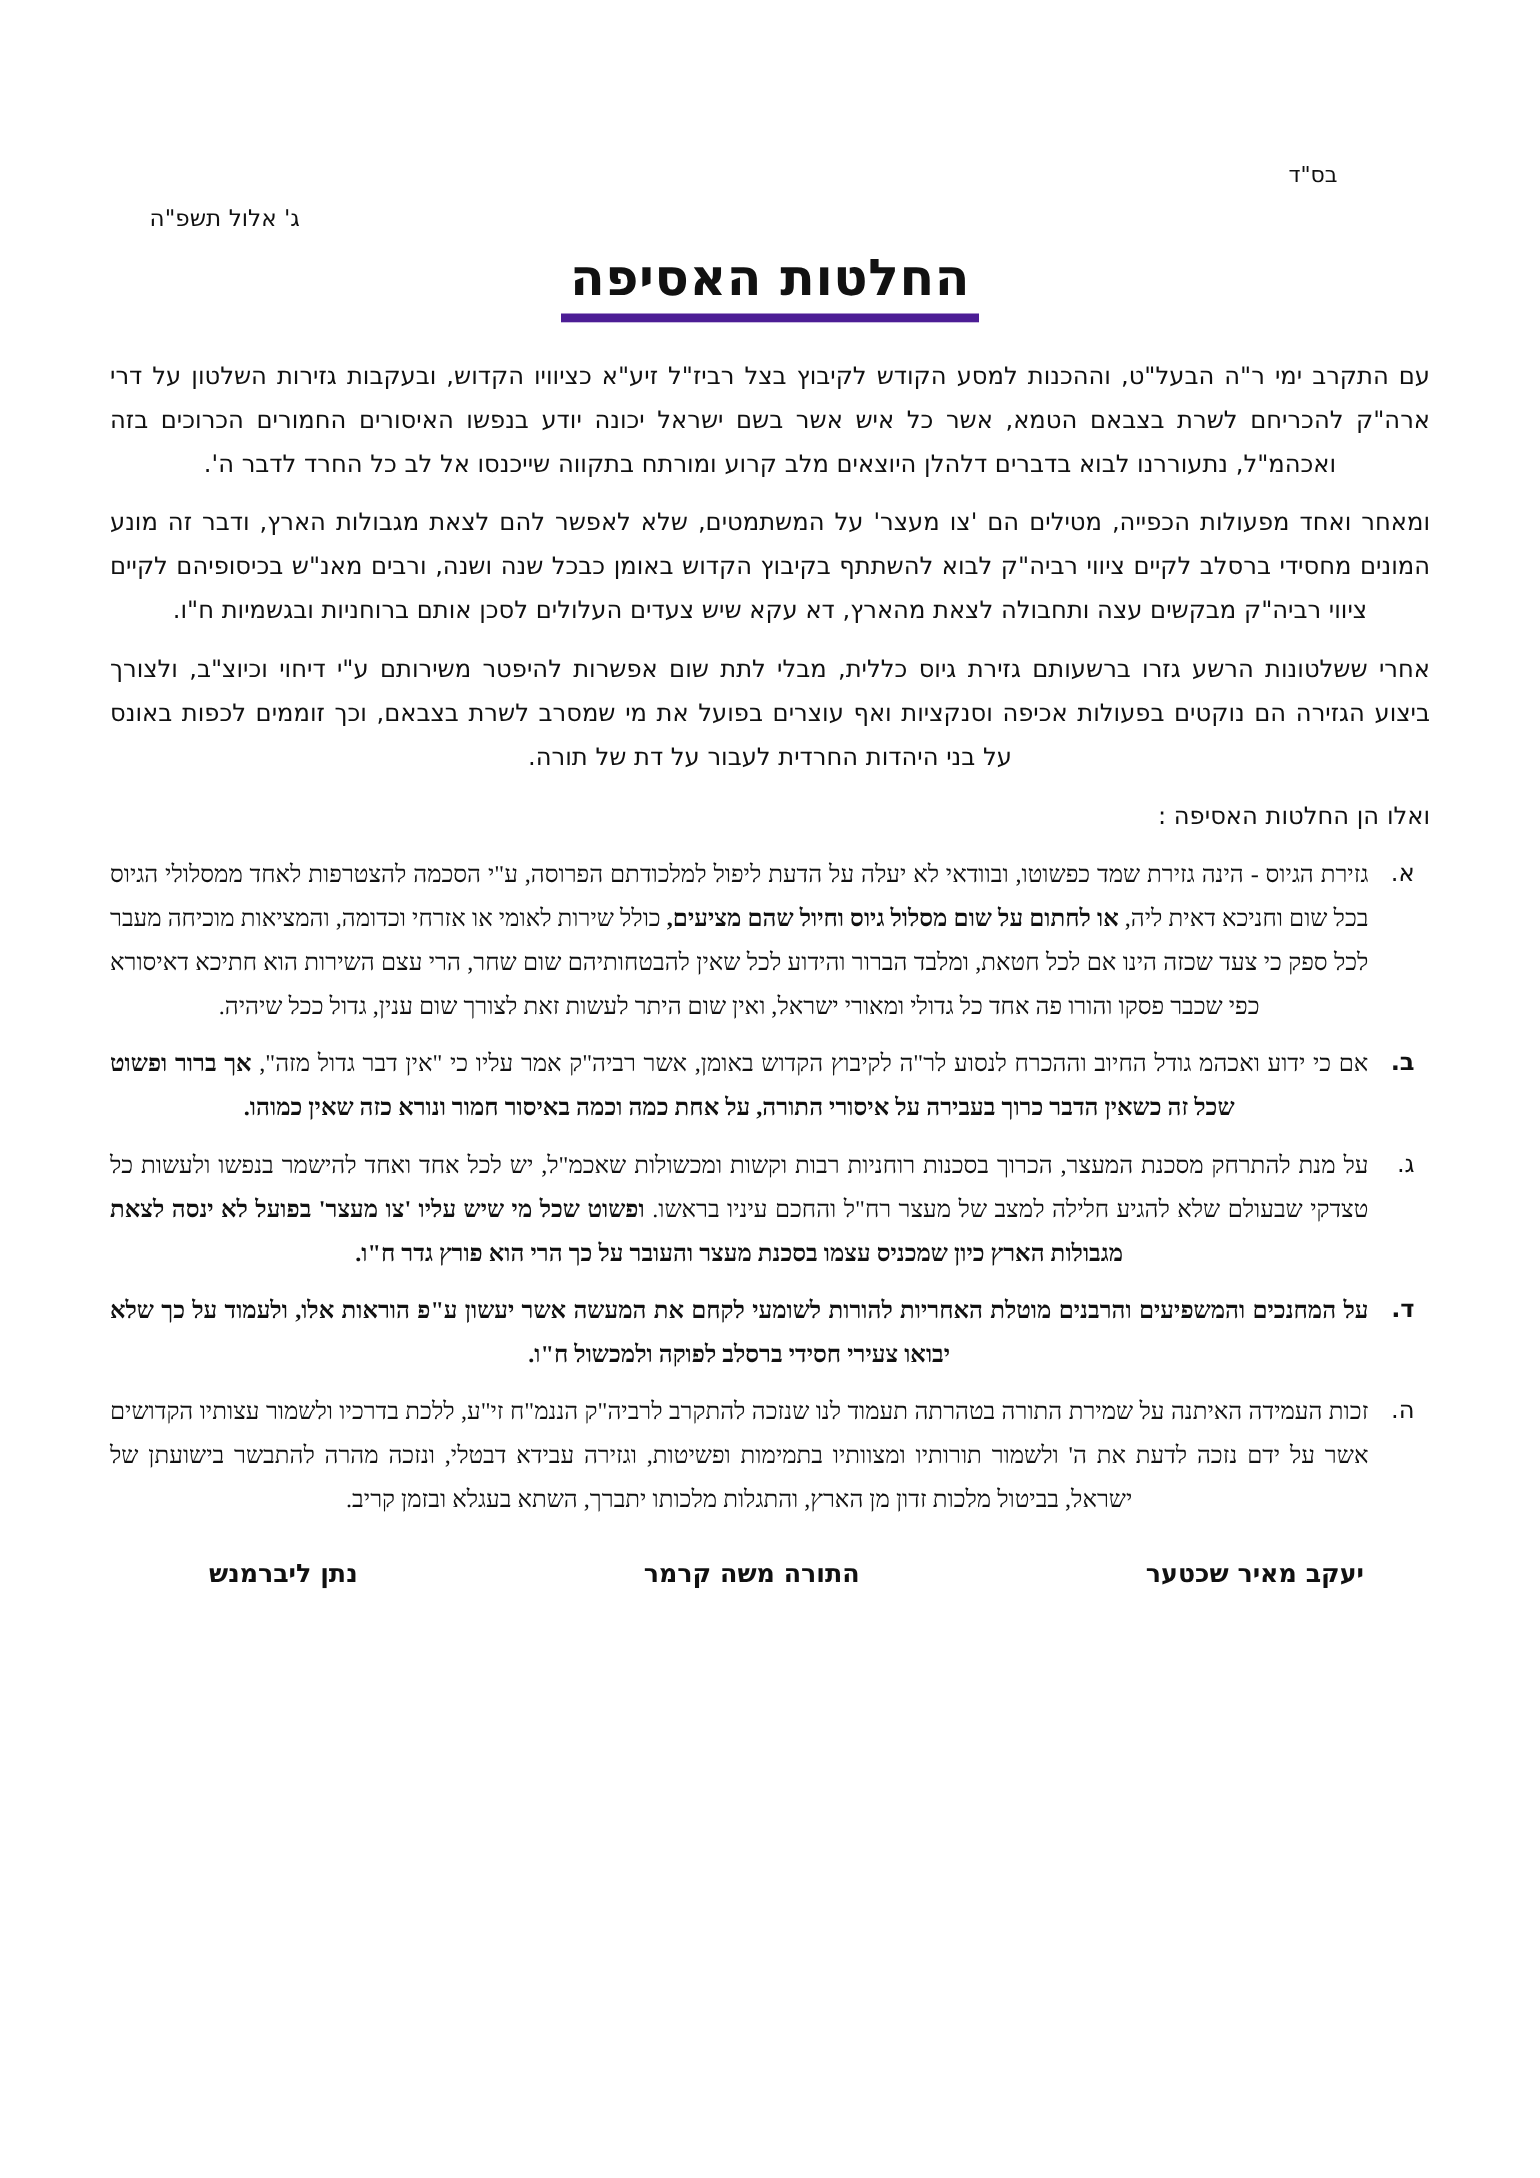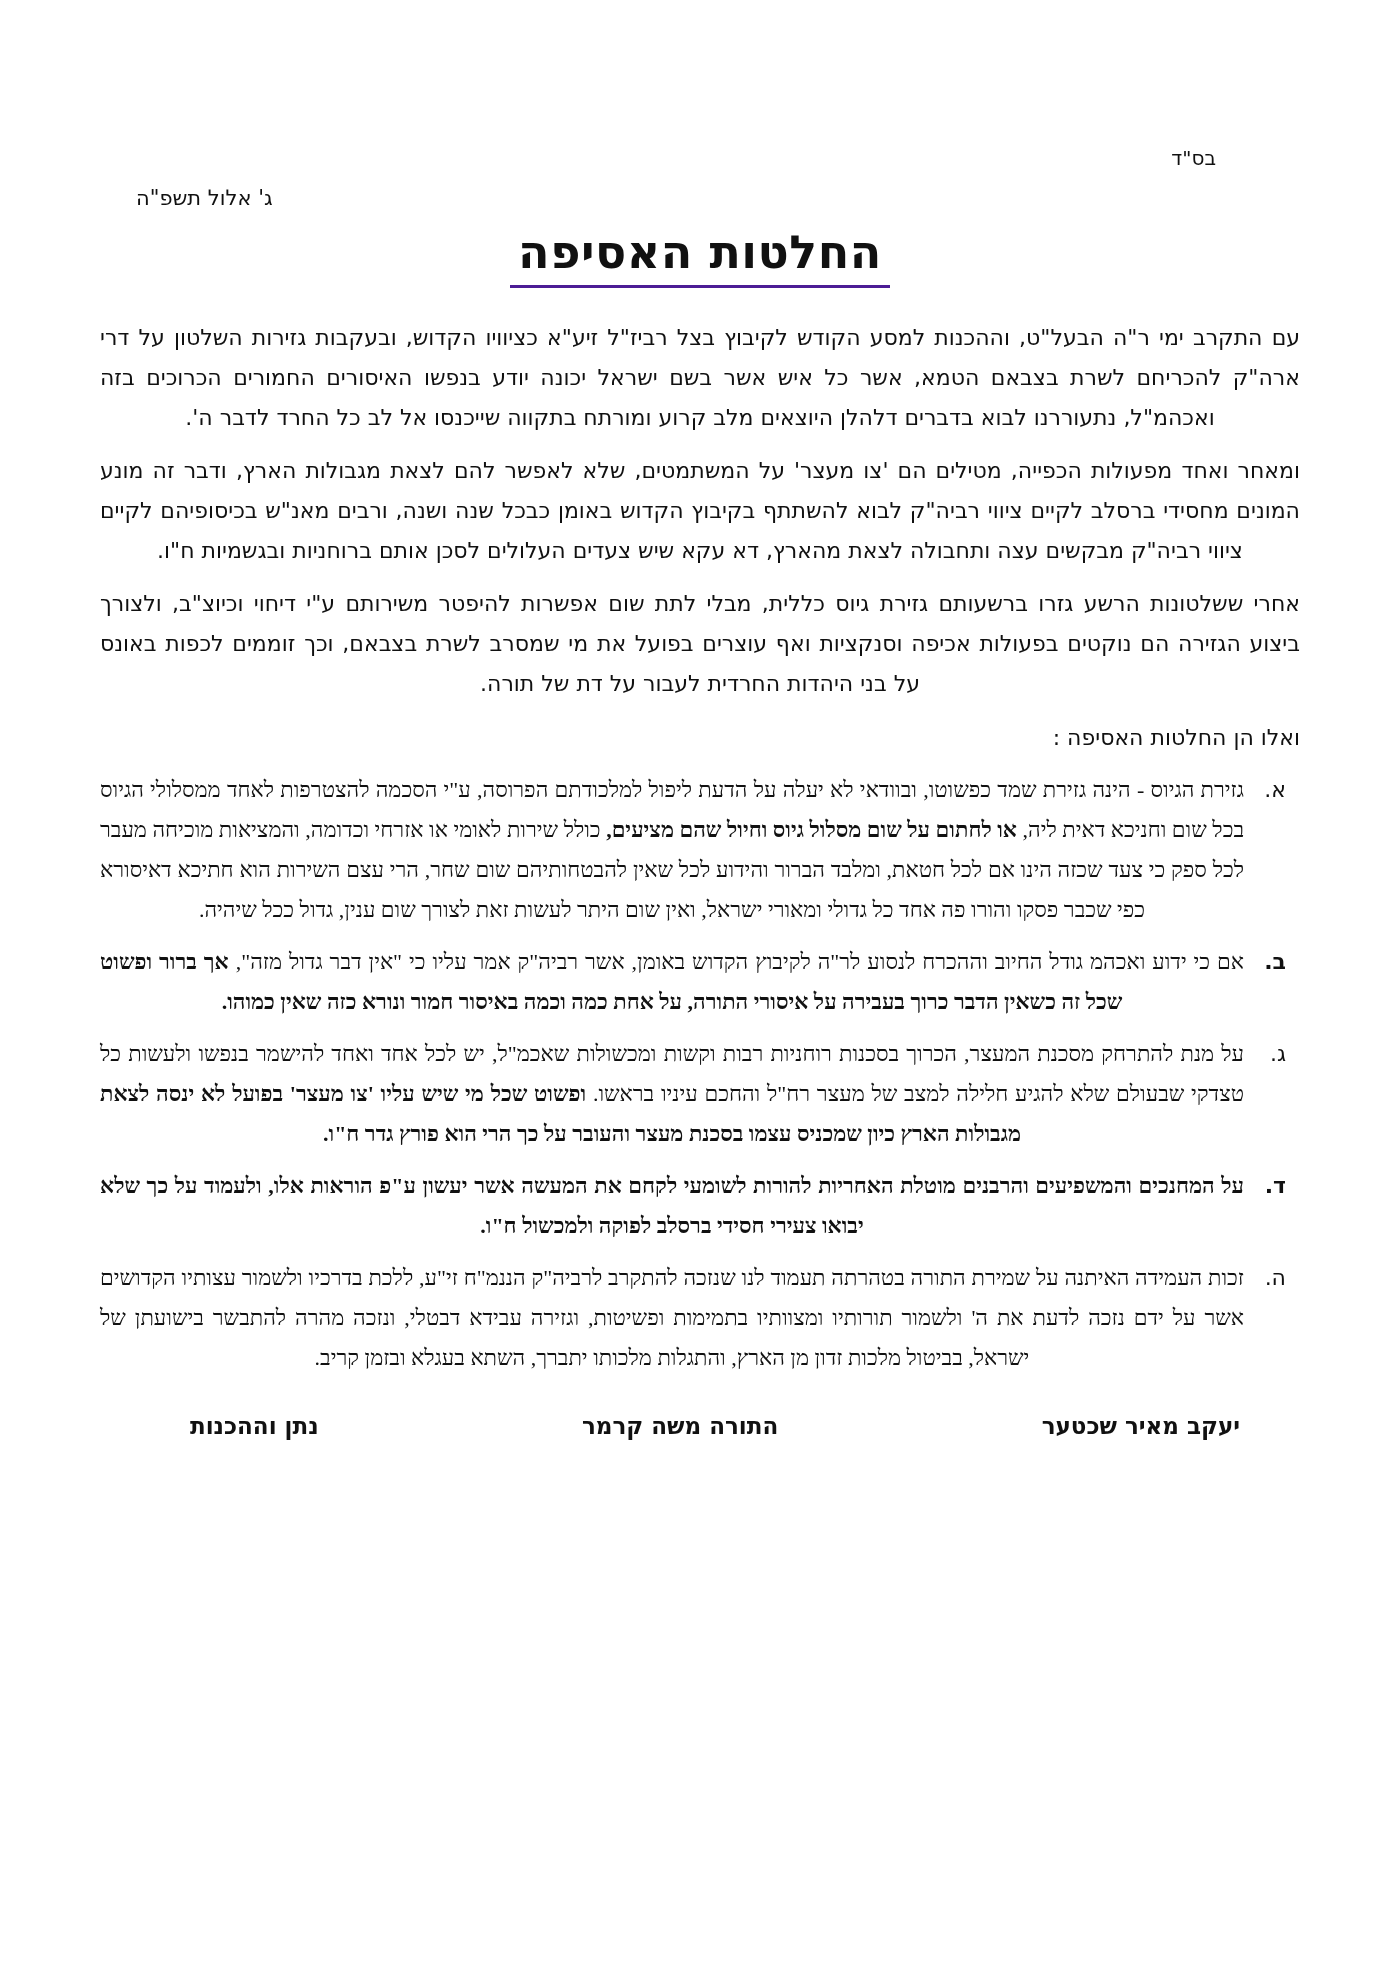--- a/index.html
+++ b/index.html
@@ -31,21 +31,21 @@
   }
   .title-wrap {
     margin-top: 16px;
     text-align: center;
   }
   .title-wrap h1 {
     display: inline-block;
     font-size: 46px;
     font-weight: bold;
     line-height: 1.15;
-    border-bottom: 3px solid #4c1d95;
+    border-bottom: 8px solid #4c1d95;
     padding: 0 8px 6px 8px;
     letter-spacing: 0.5px;
   }
   .body-text {
     font-size: 22px;
     line-height: 40px;
   }
   p.para {
     margin-top: 13px;
     text-align: justify;
@@ -133,18 +133,18 @@
       <div class="item">
         <div class="marker">ה.</div>
         <div class="txt"><span>זכות העמידה האיתנה על שמירת התורה בטהרתה תעמוד לנו שנזכה להתקרב לרביה"ק הננמ"ח זי"ע, ללכת בדרכיו ולשמור עצותיו הקדושים אשר על ידם נזכה לדעת את ה' ולשמור תורותיו ומצוותיו בתמימות ופשיטות, וגזירה עבידא דבטלי, ונזכה מהרה להתבשר בישועתן של ישראל, בביטול מלכות זדון מן הארץ, והתגלות מלכותו יתברך, השתא בעגלא ובזמן קריב.</span></div>
       </div>
 
     </div>
 
     <div class="signatures">
       <span>יעקב מאיר שכטער</span>
       <span>התורה משה קרמר</span>
-      <span>נתן וההכנות</span>
+      <span>נתן ליברמנש</span>
     </div>
 
   </div>
 
 </div>
 
 </body></html>

